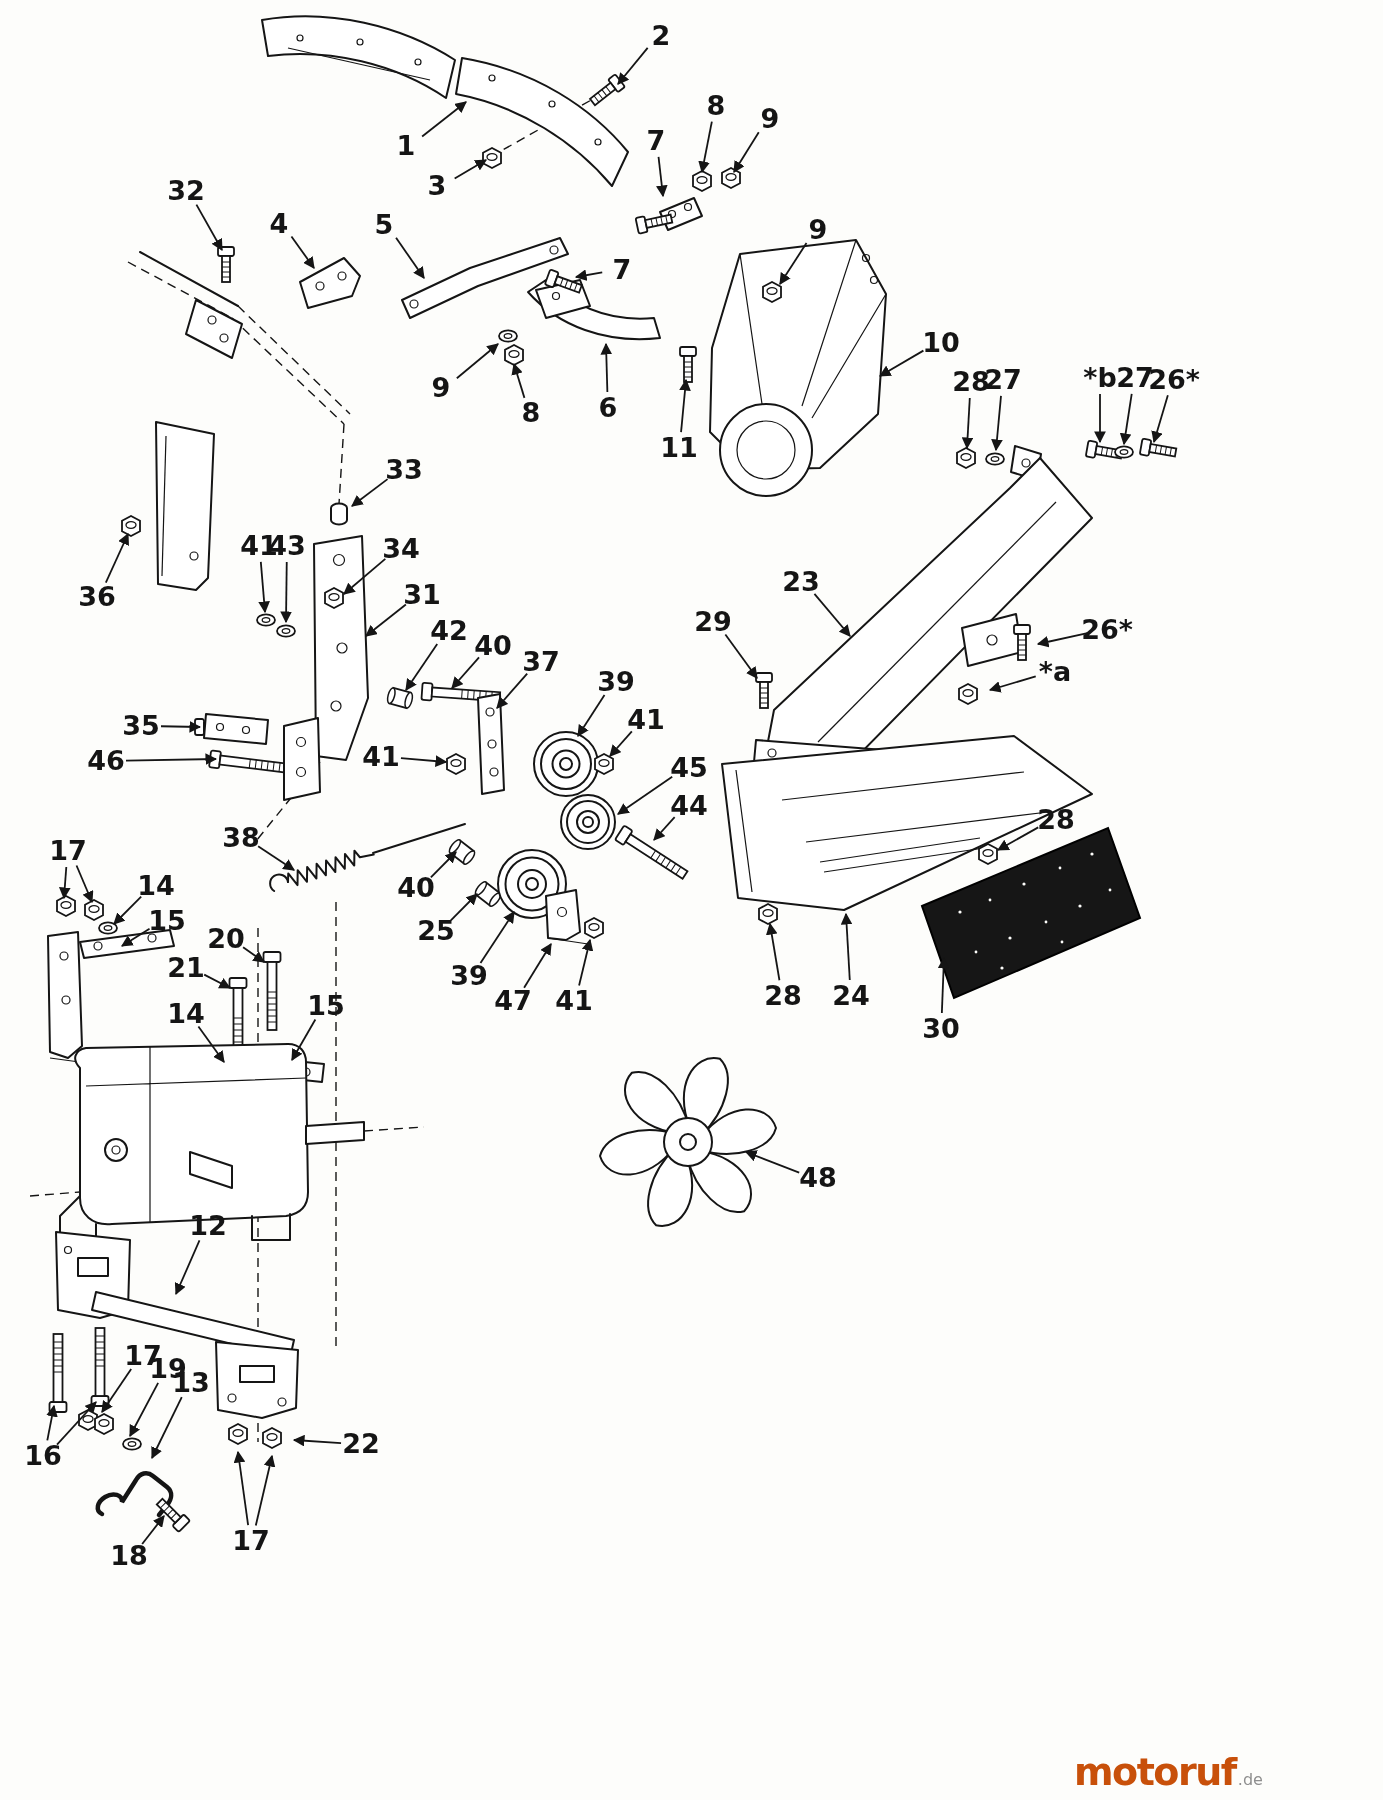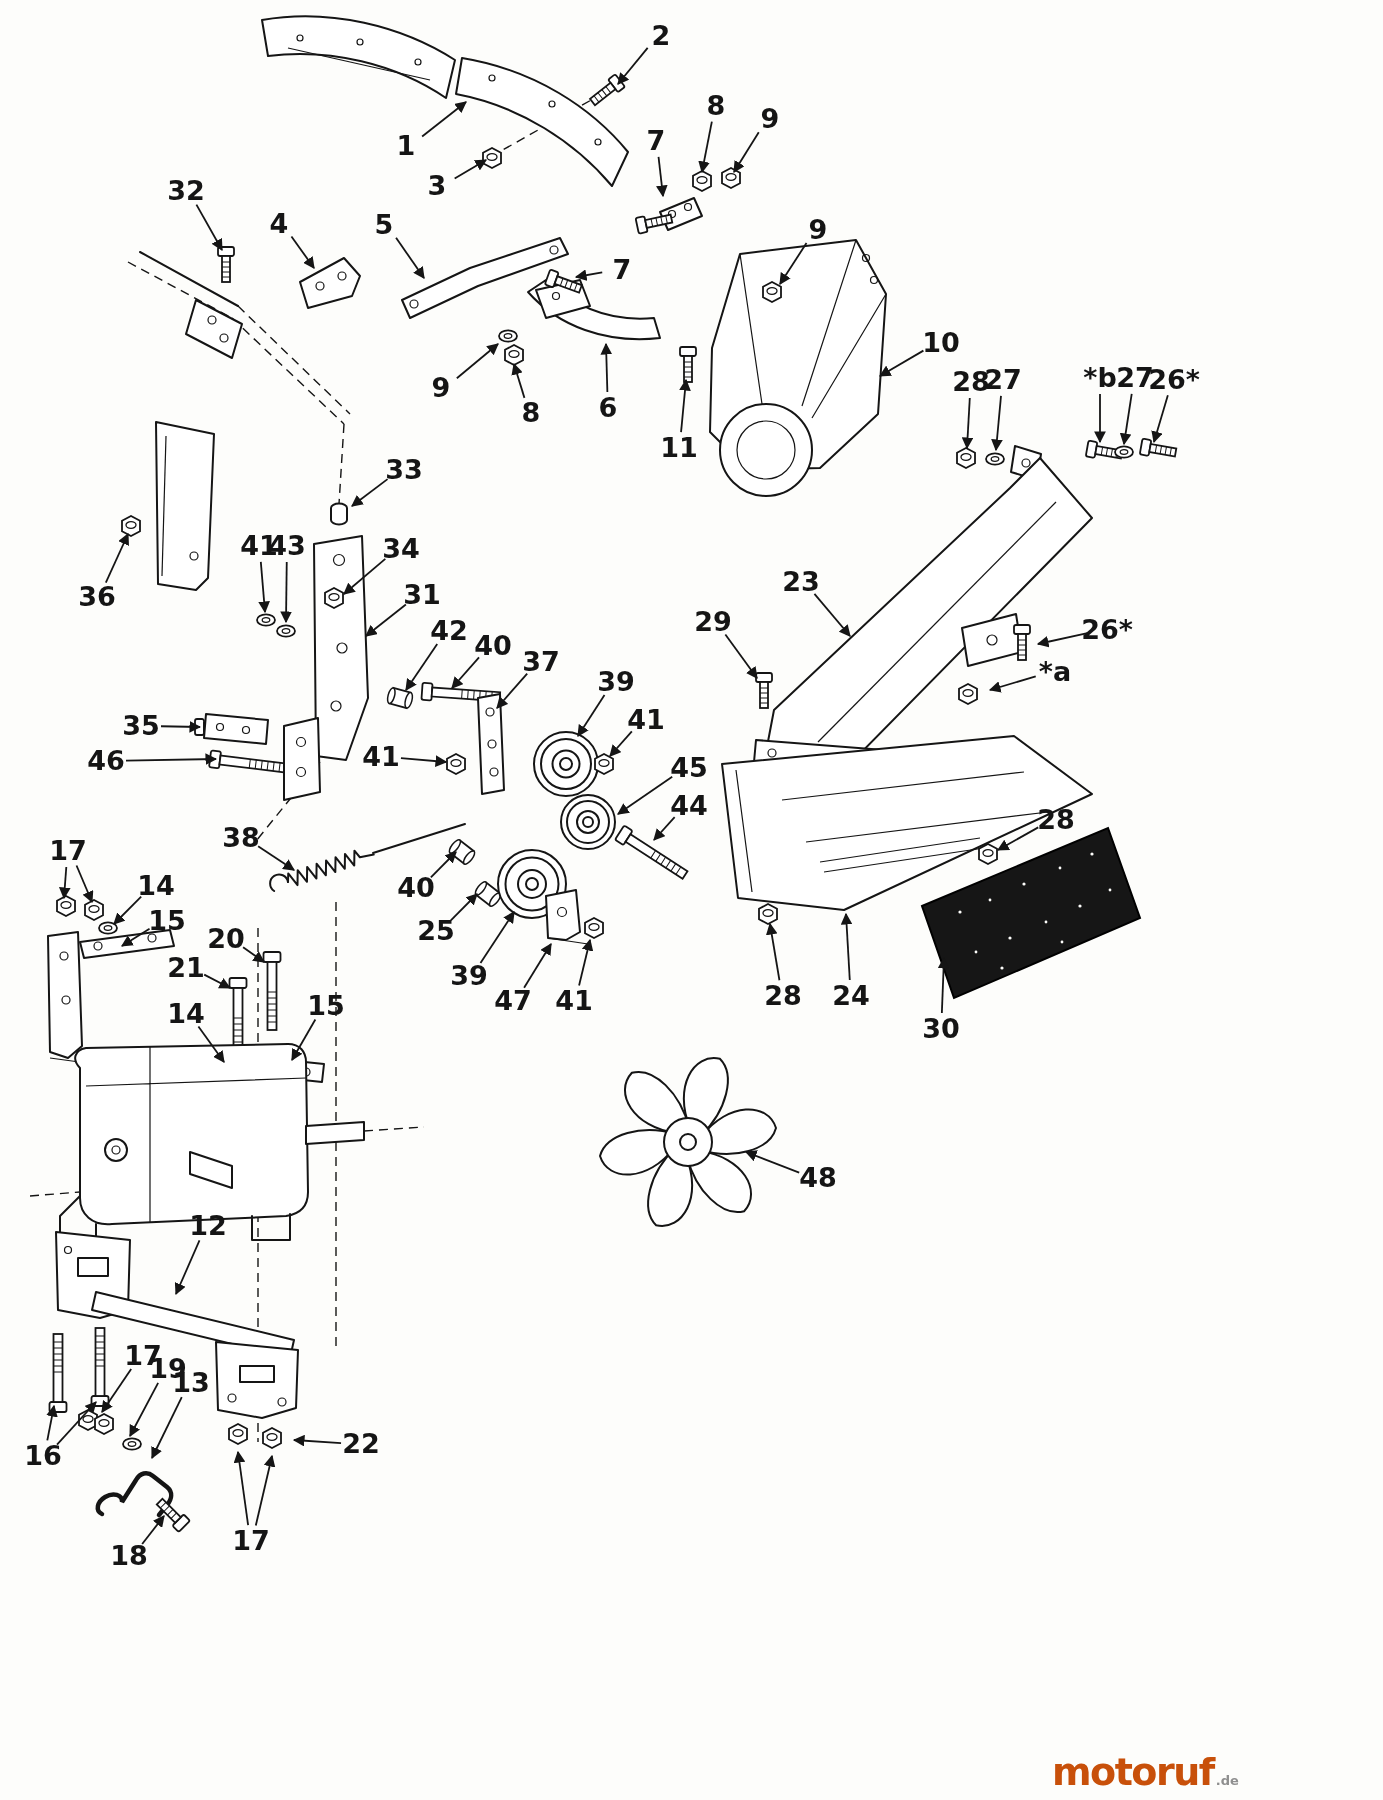--- a/index.html
+++ b/index.html
@@ -5,23 +5,23 @@
   * { margin:0; padding:0; box-sizing:border-box; }
   html,body { background:#ffffff; font-family:"DejaVu Sans", sans-serif; }
   #canvas { position:relative; width:1383px; height:1800px; background:#fdfdfb; overflow:hidden; }
   #art { position:absolute; left:0; top:0; }
   .plabel { font-family:"DejaVu Sans", sans-serif; font-weight:bold; font-size:27px; text-anchor:middle; }
   .leader { fill:none; stroke-width:1.8; }
   .ln  { fill:none; stroke:#151515; stroke-width:2; stroke-linejoin:round; stroke-linecap:round; }
   .lnw { fill:#ffffff; stroke:#151515; stroke-width:2; stroke-linejoin:round; }
   .thin{ fill:none; stroke:#151515; stroke-width:1.2; }
   .dash{ fill:none; stroke:#151515; stroke-width:1.4; stroke-dasharray:9 6; }
-  #watermark { position:absolute; left:1052px; top:1750px; display:flex; align-items:baseline; }
+  #watermark { position:absolute; left:1074px; top:1750px; display:flex; align-items:baseline; }
   #wm-brand { font-size:38px; font-weight:bold; letter-spacing:-1.5px; }
-  #wm-tld { font-size:13px; font-weight:bold; margin-left:2px;margin-top:8px; }
+  #wm-tld { font-size:16px; font-weight:normal; margin-left:2px;margin-top:8px; }
 </style>
 </head>
 <body>
 
 <div id="canvas">
 <svg id="art" width="1383" height="1800" viewBox="0 0 1383 1800" xmlns="http://www.w3.org/2000/svg">
   <defs>
     <marker id="ah" viewBox="0 0 10 10" refX="9" refY="5" markerWidth="6.5" markerHeight="6.5" orient="auto-start-reverse">
       <path d="M0,0 L10,5 L0,10 Z" fill="#151515"></path>
     </marker>

